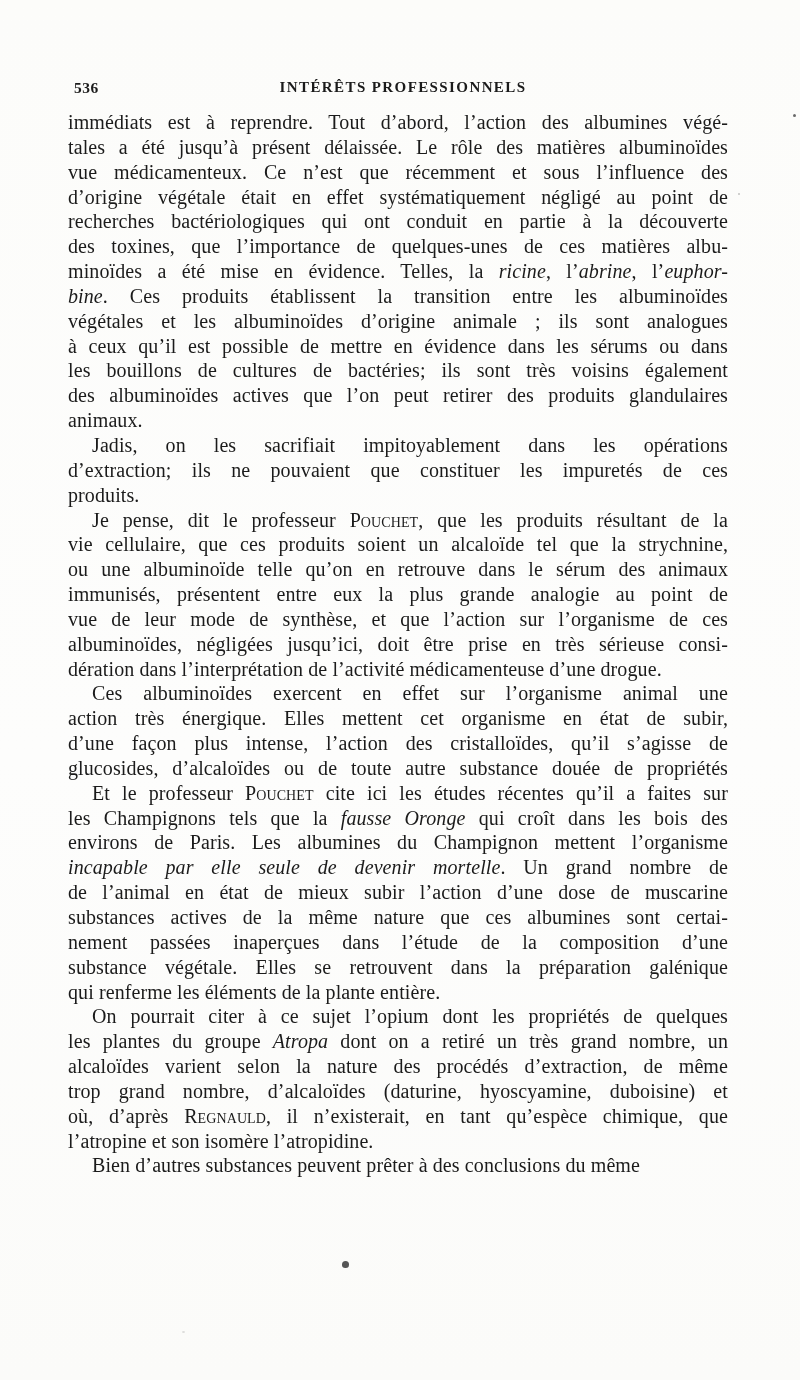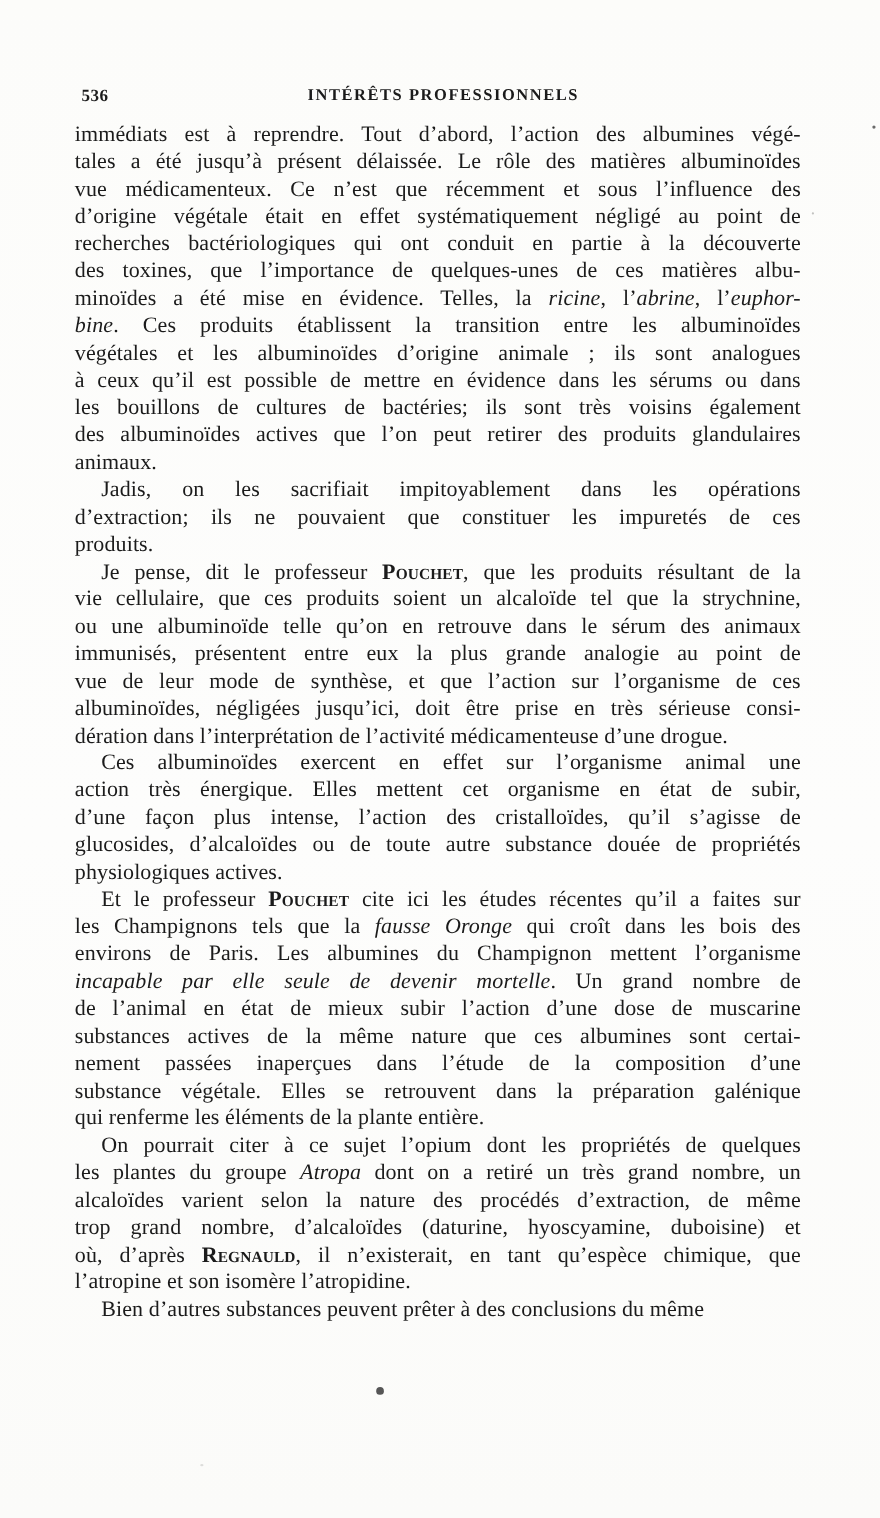--- a/index.html
+++ b/index.html
@@ -38,21 +38,21 @@
   }
   .para { margin: 0; }
   .line {
     text-align: justify;
     text-align-last: justify;
     white-space: normal;
   }
   .line.last { text-align-last: left; }
   .para.indent .line.first { text-indent: 24px; }
   .it { font-style: italic; }
-  .sc { font-variant: small-caps; font-weight: bold; }
+  .sc { font-variant: small-caps; }
   .ornament {
     position: absolute;
     left: 342px; top: 1261px;
     width: 7px; height: 7px;
     background: #565656;
     border-radius: 50% 50% 46% 46%;
   }
   .speck { position: absolute; border-radius: 50%; }
   .speck-1 { left: 793px; top: 114px; width: 3px; height: 3px; background: #6a6a6a; }
   .speck-2 { left: 738px; top: 193px; width: 2px; height: 2px; background: #c2c2c0; }
@@ -96,21 +96,20 @@
         <div class="line"><span>immunisés, présentent entre eux la plus grande analogie au point de</span></div>
         <div class="line"><span>vue de leur mode de synthèse, et que l’action sur l’organisme de ces</span></div>
         <div class="line"><span>albuminoïdes, négligées jusqu’ici, doit être prise en très sérieuse consi-</span></div>
         <div class="line last"><span>dération dans l’interprétation de l’activité médicamenteuse d’une drogue.</span></div>
       </div>
       <div class="para indent">
         <div class="line first"><span>Ces albuminoïdes exercent en effet sur l’organisme animal une</span></div>
         <div class="line"><span>action très énergique. Elles mettent cet organisme en état de subir,</span></div>
         <div class="line"><span>d’une façon plus intense, l’action des cristalloïdes, qu’il s’agisse de</span></div>
         <div class="line"><span>glucosides, d’alcaloïdes ou de toute autre substance douée de propriétés</span></div>
-        <div class="line last"><span>physiologiques actives.</span></div>
       </div>
       <div class="para indent">
         <div class="line first"><span>Et le professeur </span><span class="sc">Pouchet</span><span> cite ici les études récentes qu’il a faites sur</span></div>
         <div class="line"><span>les Champignons tels que la </span><span class="it">fausse Oronge</span><span> qui croît dans les bois des</span></div>
         <div class="line"><span>environs de Paris. Les albumines du Champignon mettent l’organisme</span></div>
         <div class="line"><span class="it">incapable par elle seule de devenir mortelle</span><span>. Un grand nombre de</span></div>
         <div class="line"><span>de l’animal en état de mieux subir l’action d’une dose de muscarine</span></div>
         <div class="line"><span>substances actives de la même nature que ces albumines sont certai-</span></div>
         <div class="line"><span>nement passées inaperçues dans l’étude de la composition d’une</span></div>
         <div class="line"><span>substance végétale. Elles se retrouvent dans la préparation galénique</span></div>

